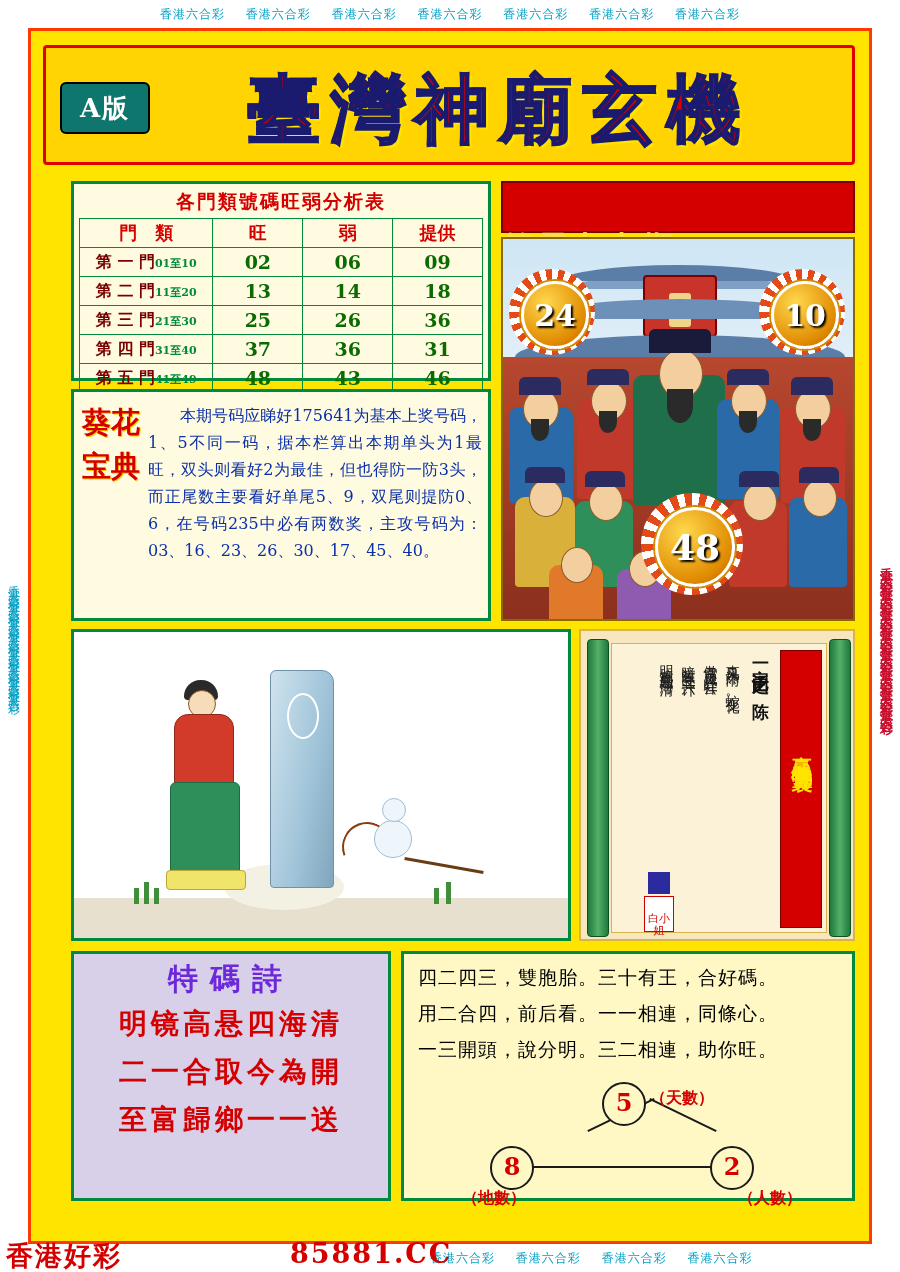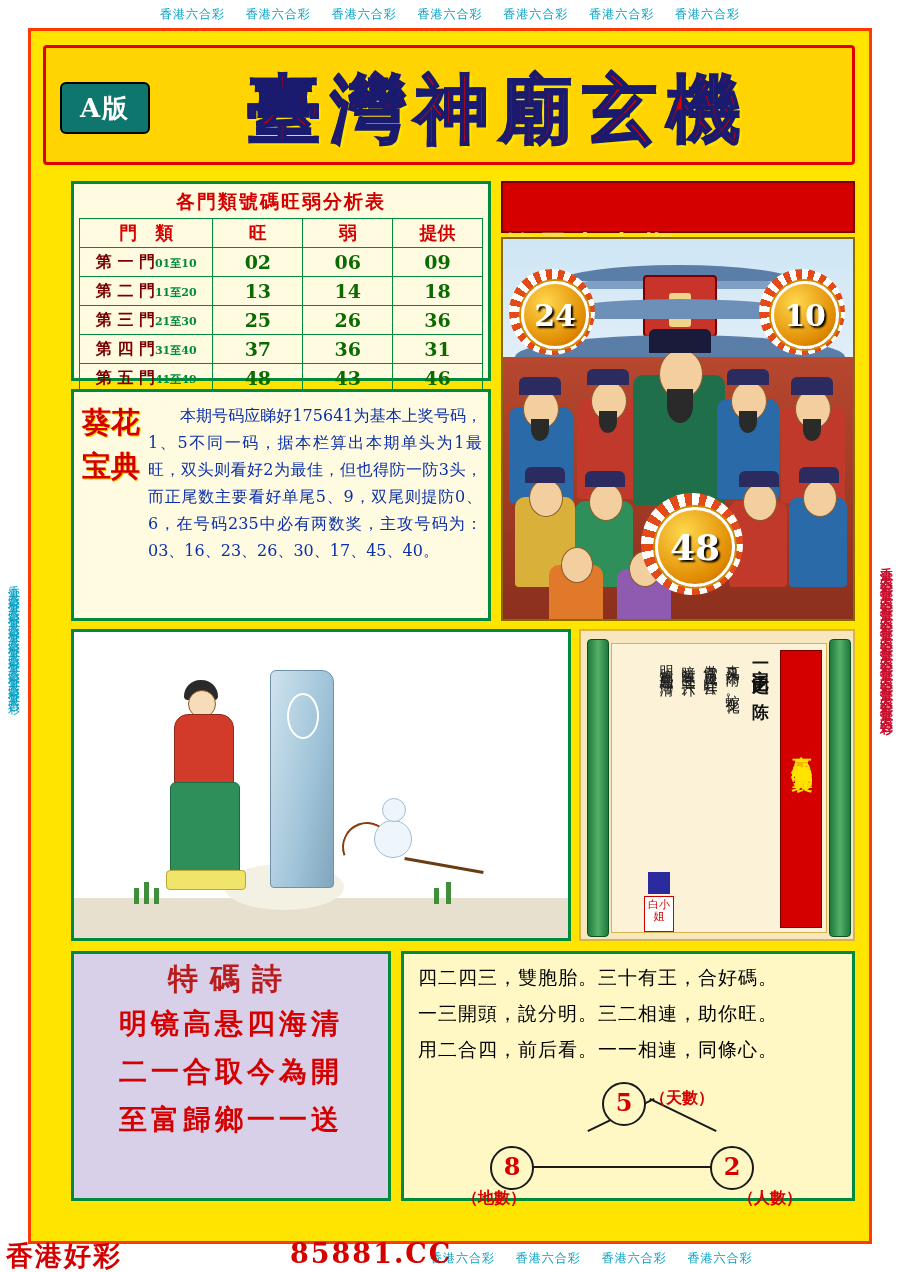--- a/index.html
+++ b/index.html
@@ -284,31 +284,31 @@
   }
   #stamp{
     position:absolute;left:36px;top:228px;width:22px;height:22px;
     background:#2b2b9e;
   }
   #stamp-label{
     position:absolute;left:32px;top:252px;width:30px;height:36px;
     background:#ffffff;border:1px solid #c00;
     font-family:"DejaVu Serif","Liberation Serif",serif;
     font-size:11px;color:#c00;line-height:12px;text-align:center;
-    padding-top:2px;box-sizing:border-box;
+    padding-top:16px;box-sizing:border-box;
   }
   
   #tema-box{
     position:absolute;left:40px;top:920px;width:320px;height:250px;
     background:#d8d0e8;border:3px solid #008a3c;box-sizing:border-box;
   }
   #tema-title{
     height:46px;line-height:50px;text-align:center;
     font-family:"DejaVu Serif","Liberation Serif",serif;
-    font-size:30px;font-weight:bold;color:#b91c1c;letter-spacing:12px;
+    font-size:30px;font-weight:bold;color:#6d28d9;letter-spacing:12px;
   }
   .tema-line{
     height:48px;line-height:48px;text-align:center;
     font-family:"DejaVu Serif","Liberation Serif",serif;
     font-size:28px;font-weight:bold;color:#d40000;letter-spacing:4px;
   }
   
   #right-box{
     position:absolute;left:370px;top:920px;width:454px;height:250px;
     background:#fff8c4;border:3px solid #008a3c;box-sizing:border-box;
@@ -539,22 +539,22 @@
 
     <div id="tema-box">
       <div id="tema-title">特碼詩</div>
       <div class="tema-line">明镜高悬四海清</div>
       <div class="tema-line">二一合取今為開</div>
       <div class="tema-line">至富歸鄉一一送</div>
     </div>
 
     <div id="right-box">
       <div class="rb-line">四二四三，雙胞胎。三十有王，合好碼。</div>
+      <div class="rb-line">用二合四，前后看。一一相連，同條心。</div>
       <div class="rb-line">一三開頭，說分明。三二相連，助你旺。</div>
-      <div class="rb-line">用二合四，前后看。一一相連，同條心。</div>
 
       <div class="conn" style="left:118px;top:212px;width:196px;"></div>
       <div class="conn" style="left:180px;top:160px;width:74px;transform:rotate(-26deg);"></div>
       <div class="conn" style="left:242px;top:160px;width:74px;transform:rotate(26deg);"></div>
 
       <div class="num-circle" style="left:198px;top:128px;">5</div>
       <div class="num-tag" style="left:246px;top:134px;">（天數）</div>
 
       <div class="num-circle" style="left:86px;top:192px;">8</div>
       <div class="num-tag" style="left:58px;top:234px;">（地數）</div>

